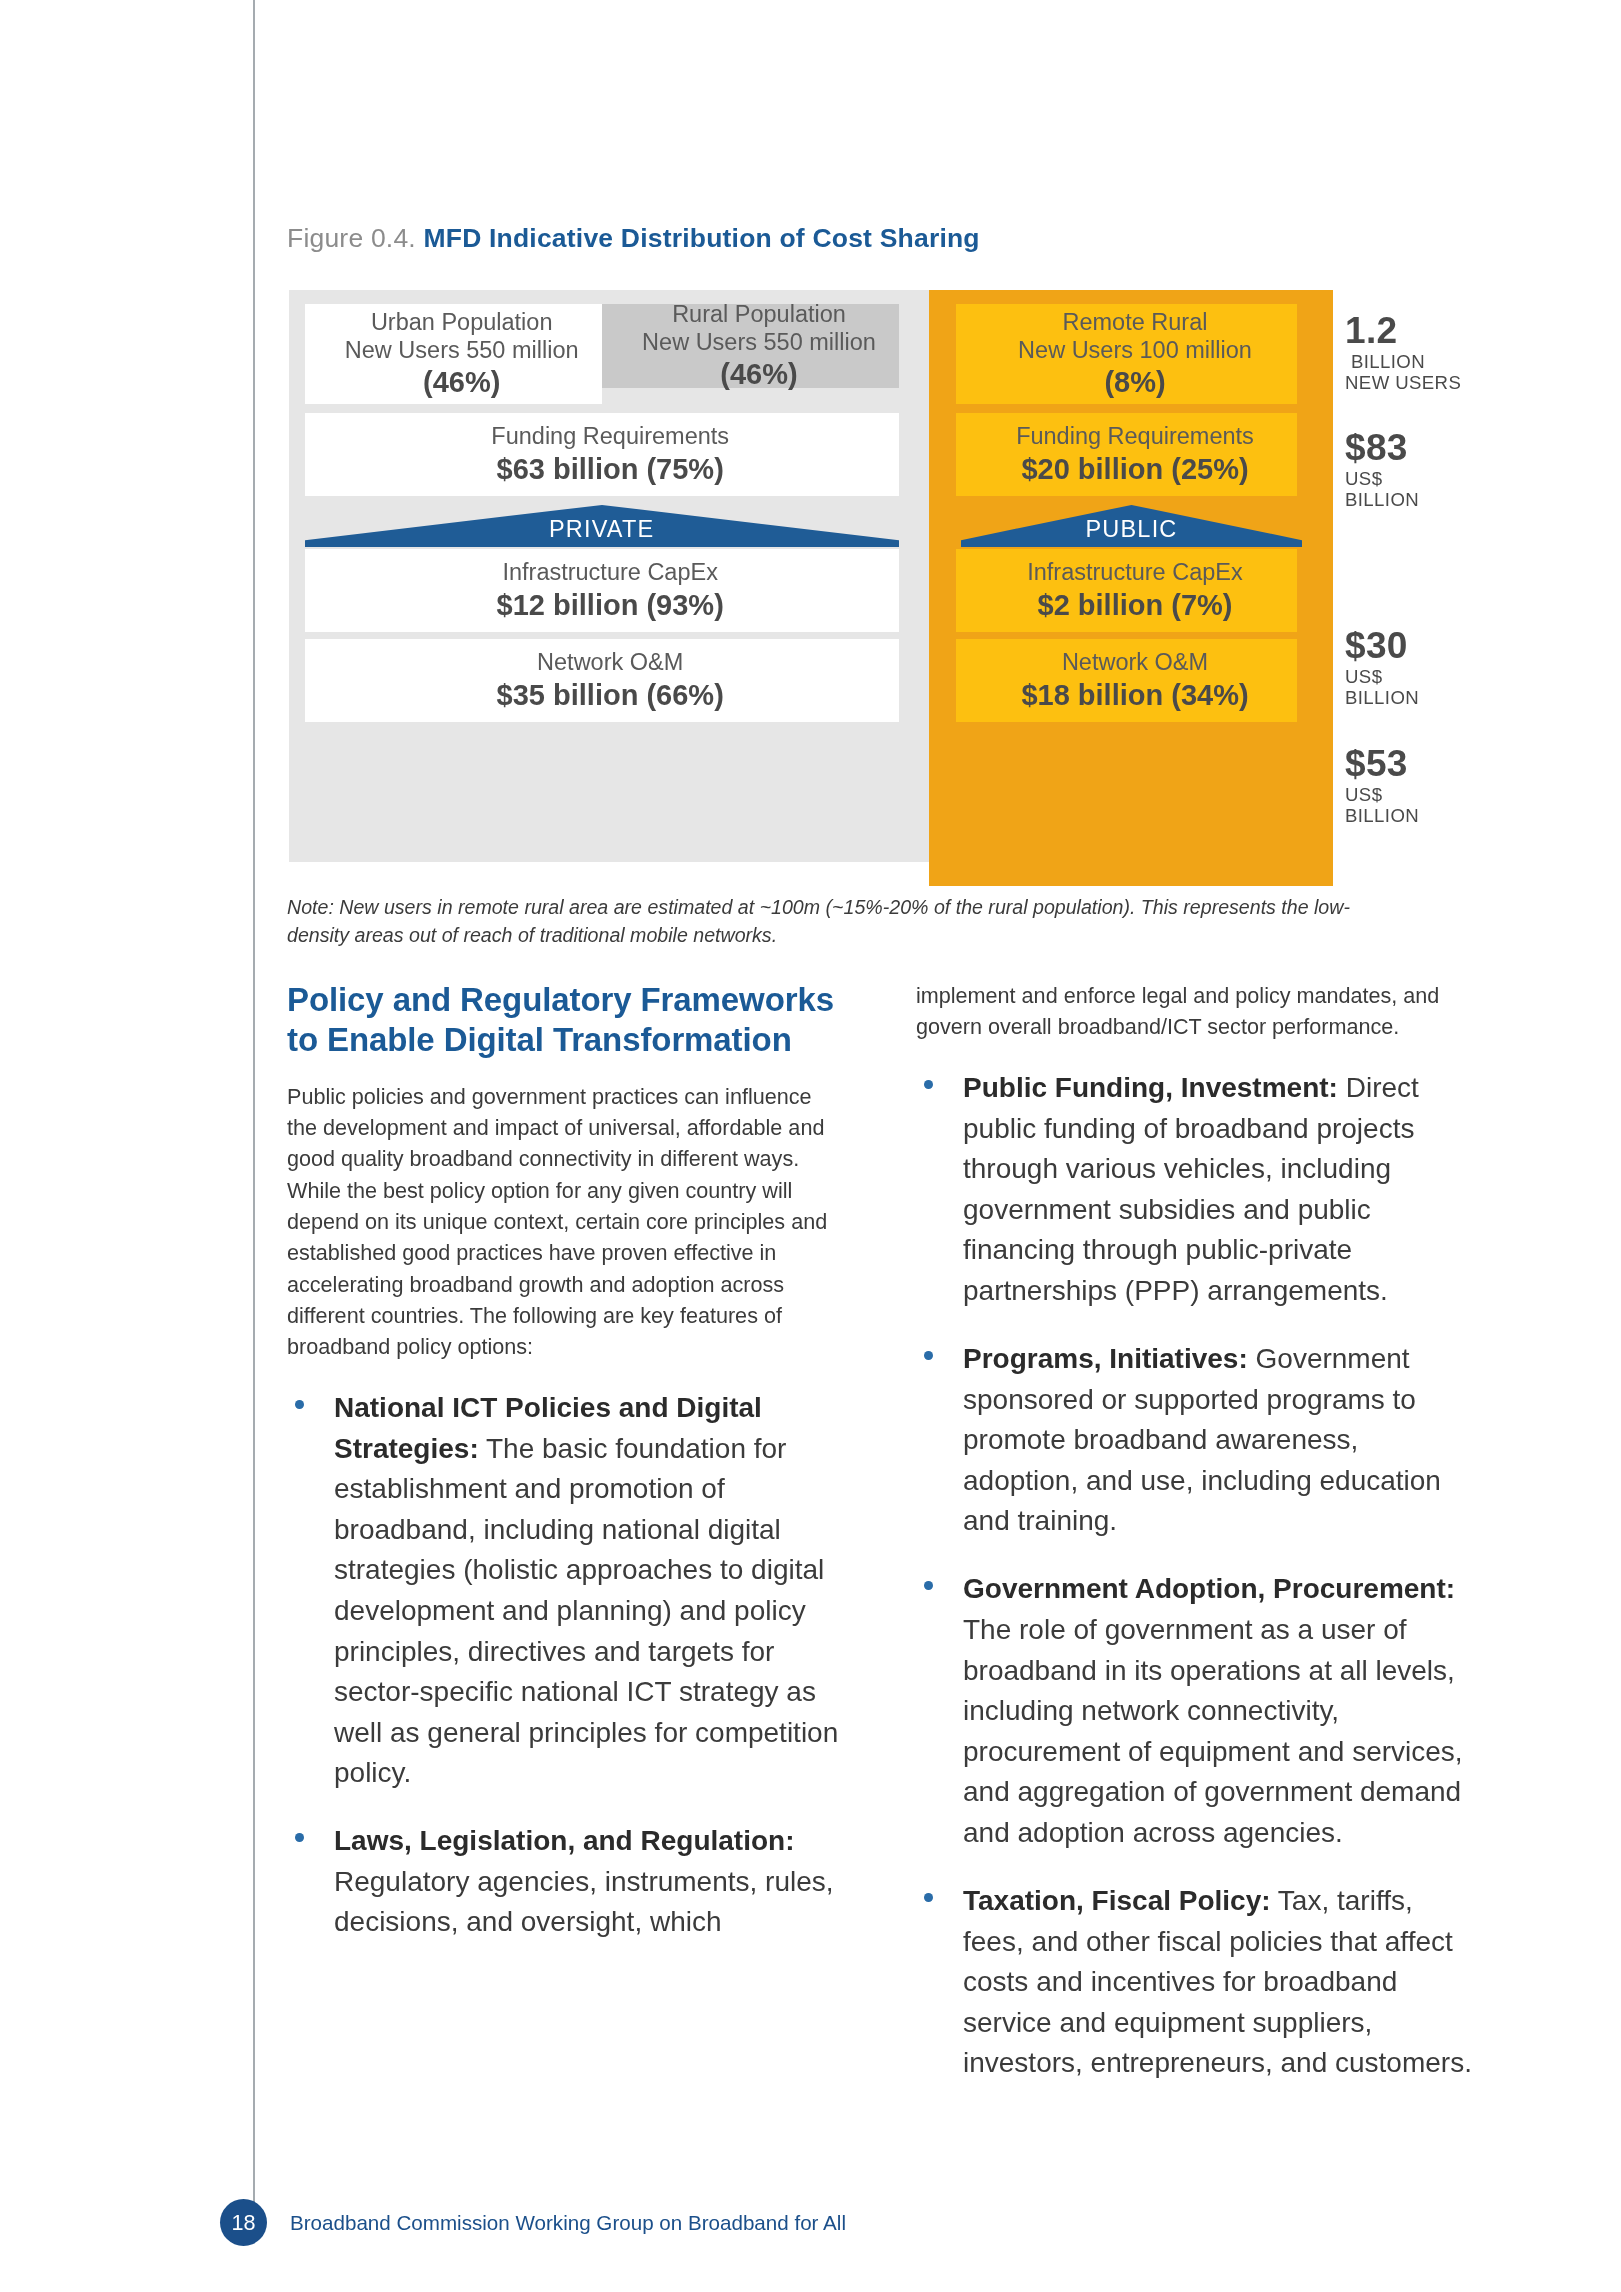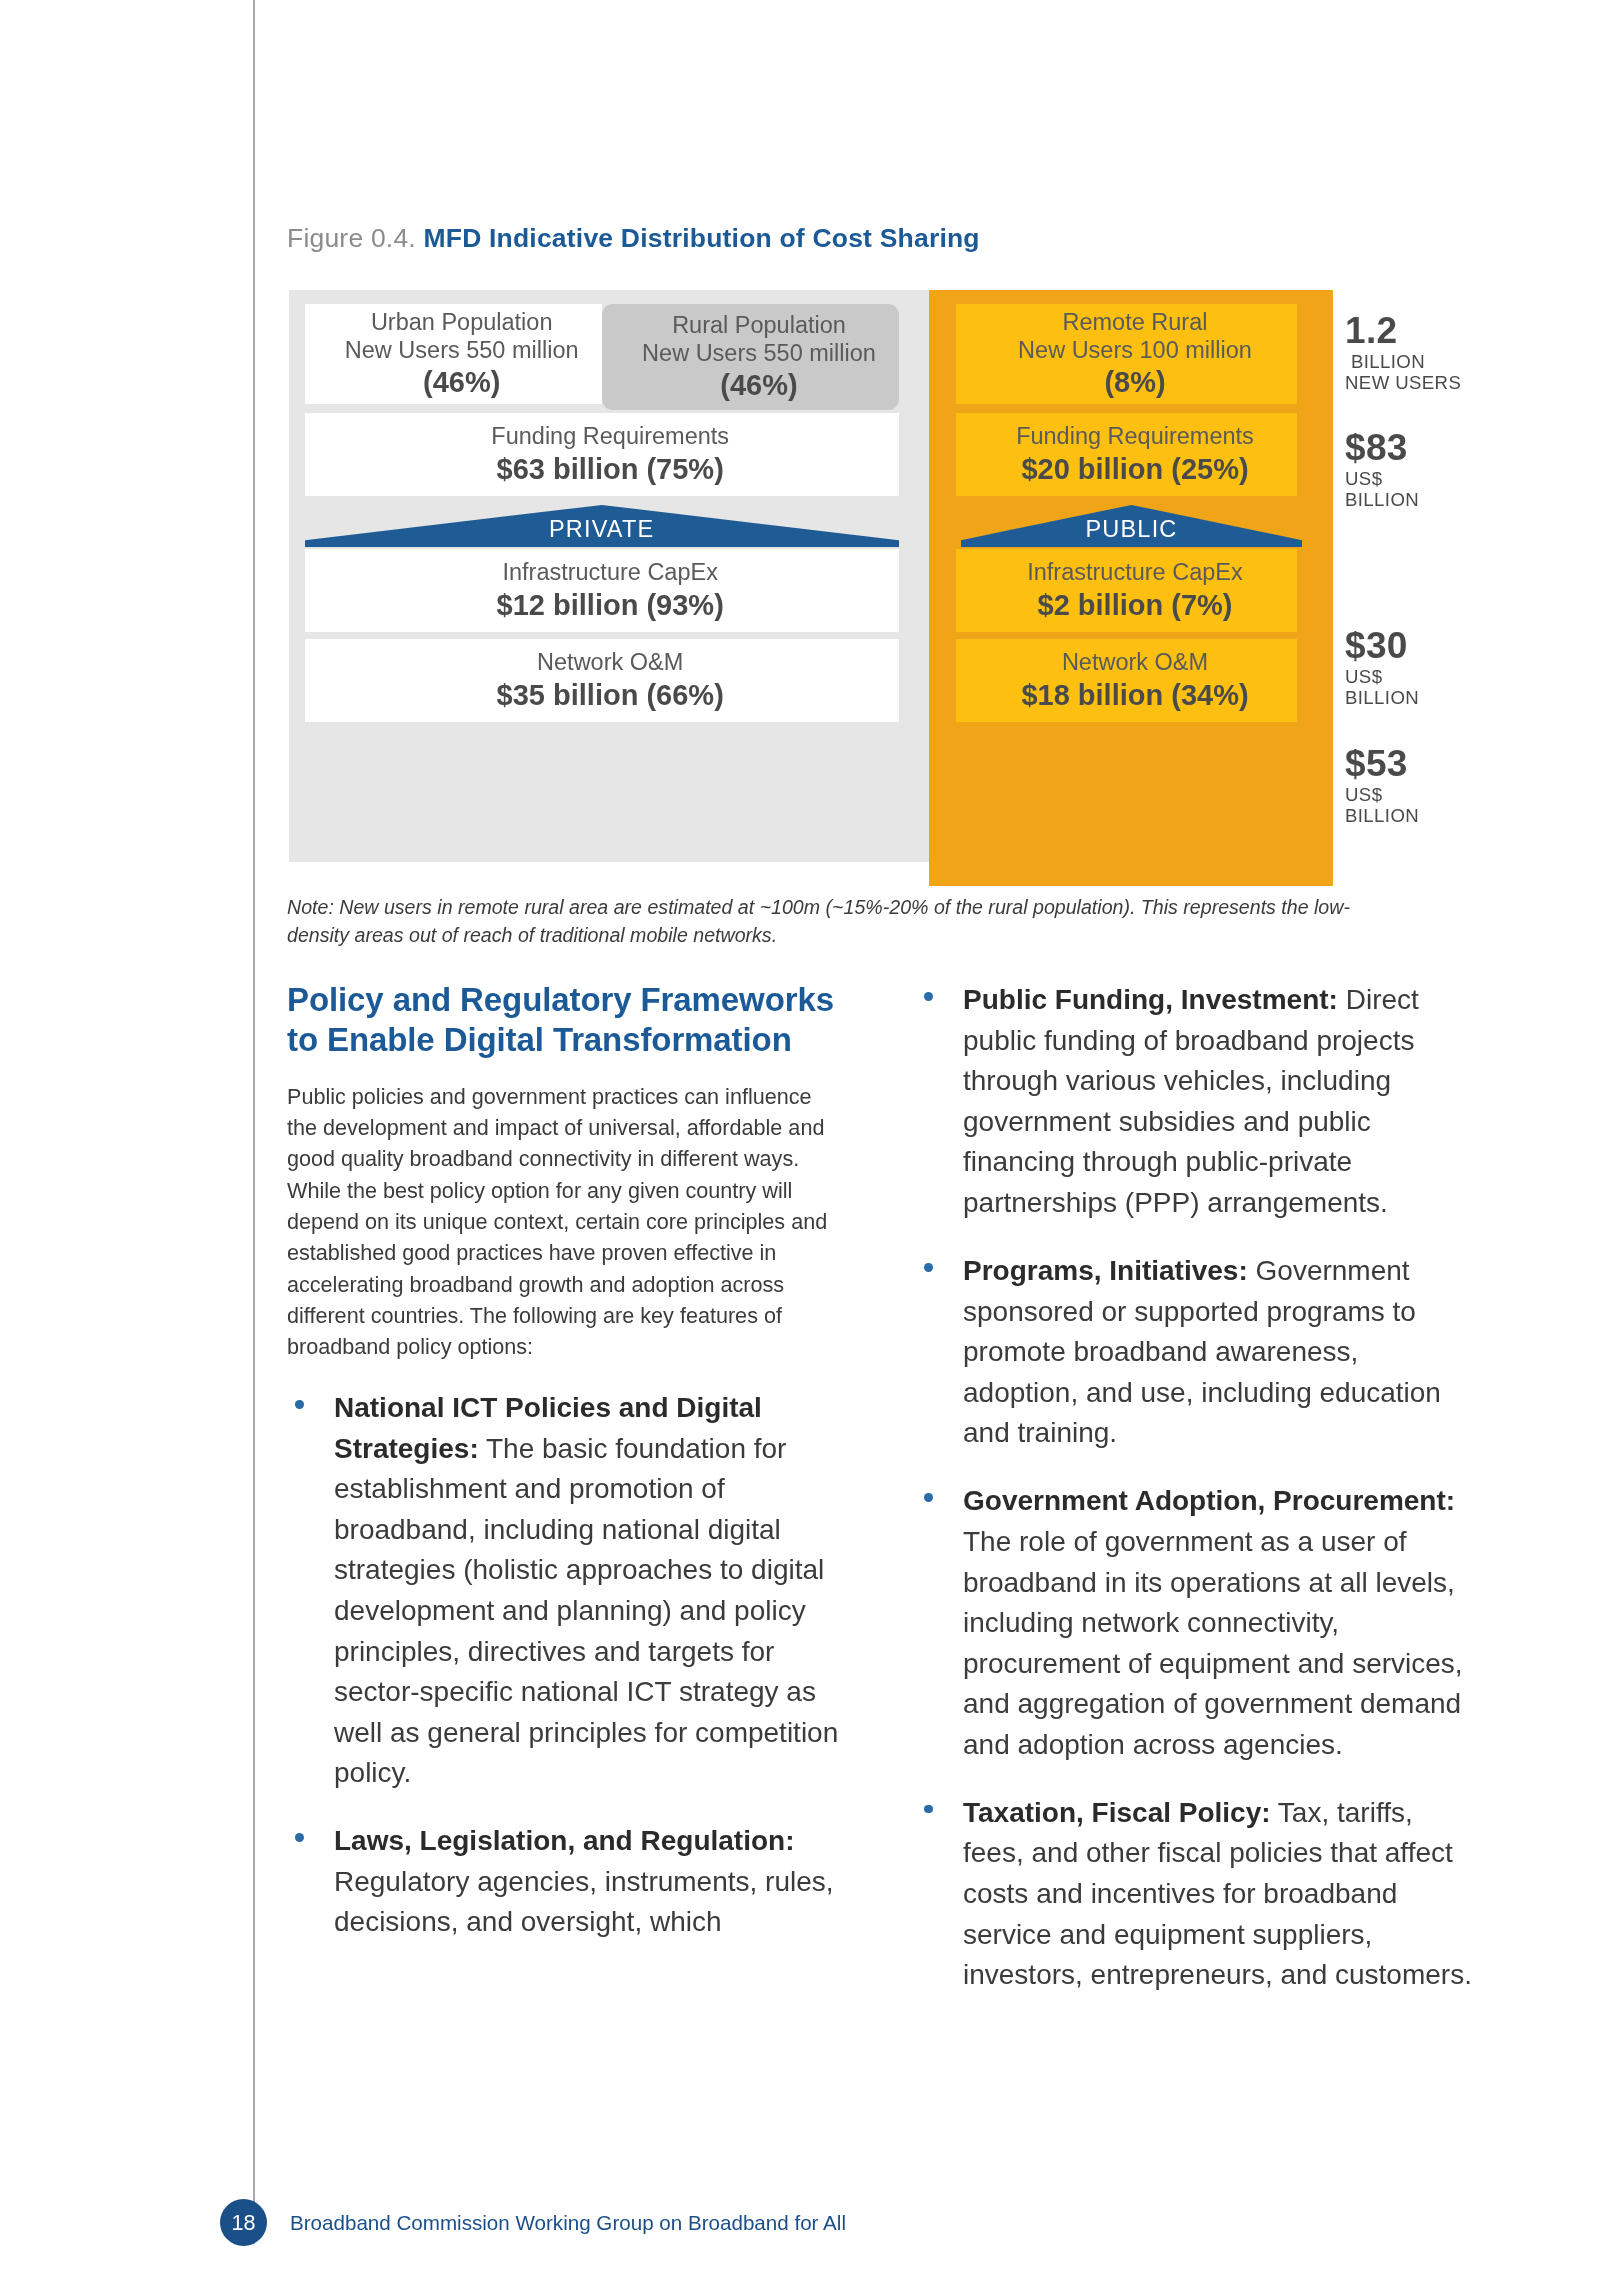--- a/index.html
+++ b/index.html
@@ -245,21 +245,21 @@
 
   <div class="fig-left"></div>
   <div class="fig-right"></div>
 
   <div class="row-box white-box" style="left:15.7px; top:13.7px; width:297px; height:100px;">
     <div class="cell-title">Urban Population</div>
     <div class="cell-title">New Users 550 million</div>
     <div class="cell-pct-only">(46%)</div>
   </div>
 
-  <div class="row-box gray-box" style="left:313px; top:13.7px; width:297px; height:106px;border-radius:11px;">
+  <div class="row-box gray-box" style="left:313px; top:13.7px; width:297px; height:84px;">
     <div class="cell-title">Rural Population</div>
     <div class="cell-title">New Users 550 million</div>
     <div class="cell-pct-only">(46%)</div>
   </div>
 
   <div class="row-box amber-box" style="left:667px; top:13.7px; width:341px; height:100px;">
     <div class="cell-title">Remote Rural</div>
     <div class="cell-title">New Users 100 million</div>
     <div class="cell-pct-only">(8%)</div>
   </div>
@@ -345,20 +345,21 @@
       <b>National ICT Policies and Digital Strategies:</b><span> The basic foundation for establishment and promotion of broadband, including national digital strategies (holistic approaches to digital development and planning) and policy principles, directives and targets for sector-specific national ICT strategy as well as general principles for competition policy.</span>
     </li>
     <li>
       <span class="dot"></span>
       <b>Laws, Legislation, and Regulation:</b><span> Regulatory agencies, instruments, rules, decisions, and oversight, which</span>
     </li>
   </ul>
 </div>
 
 <div class="col col-right">
+  <p class="para">implement and enforce legal and policy mandates, and govern overall broadband/ICT sector performance.</p>
   <ul class="bullets">
     <li>
       <span class="dot"></span>
       <b>Public Funding, Investment:</b><span> Direct public funding of broadband projects through various vehicles, including government subsidies and public financing through public-private partnerships (PPP) arrangements.</span>
     </li>
     <li>
       <span class="dot"></span>
       <b>Programs, Initiatives:</b><span> Government sponsored or supported programs to promote broadband awareness, adoption, and use, including education and training.</span>
     </li>
     <li>

